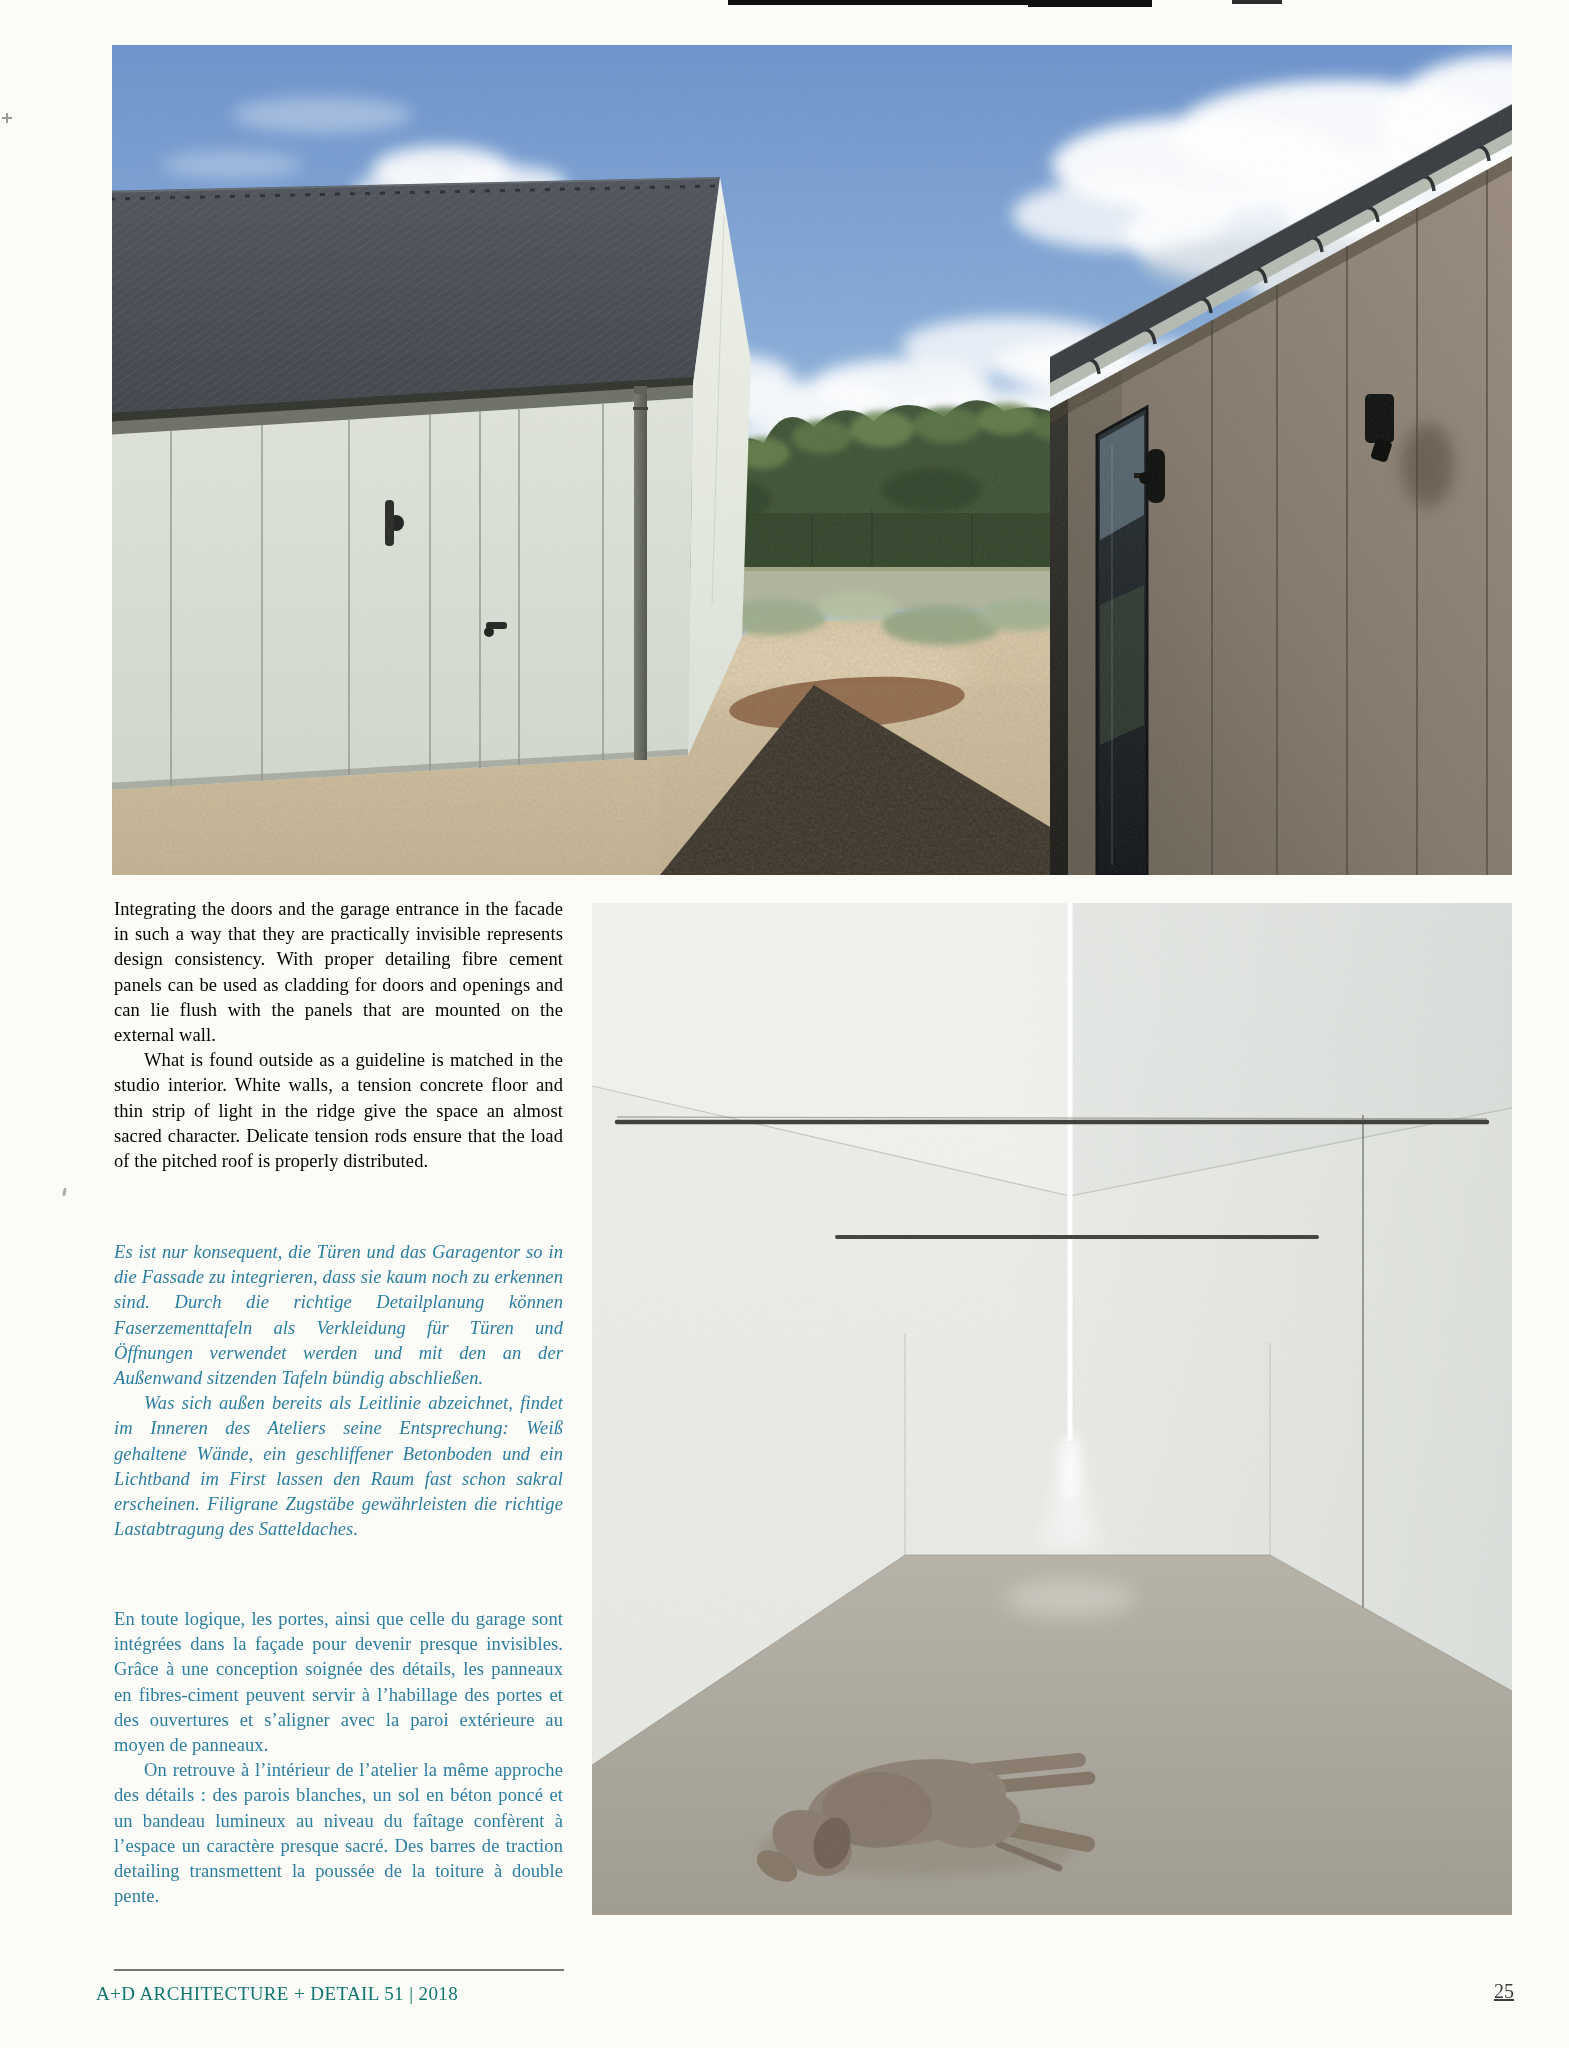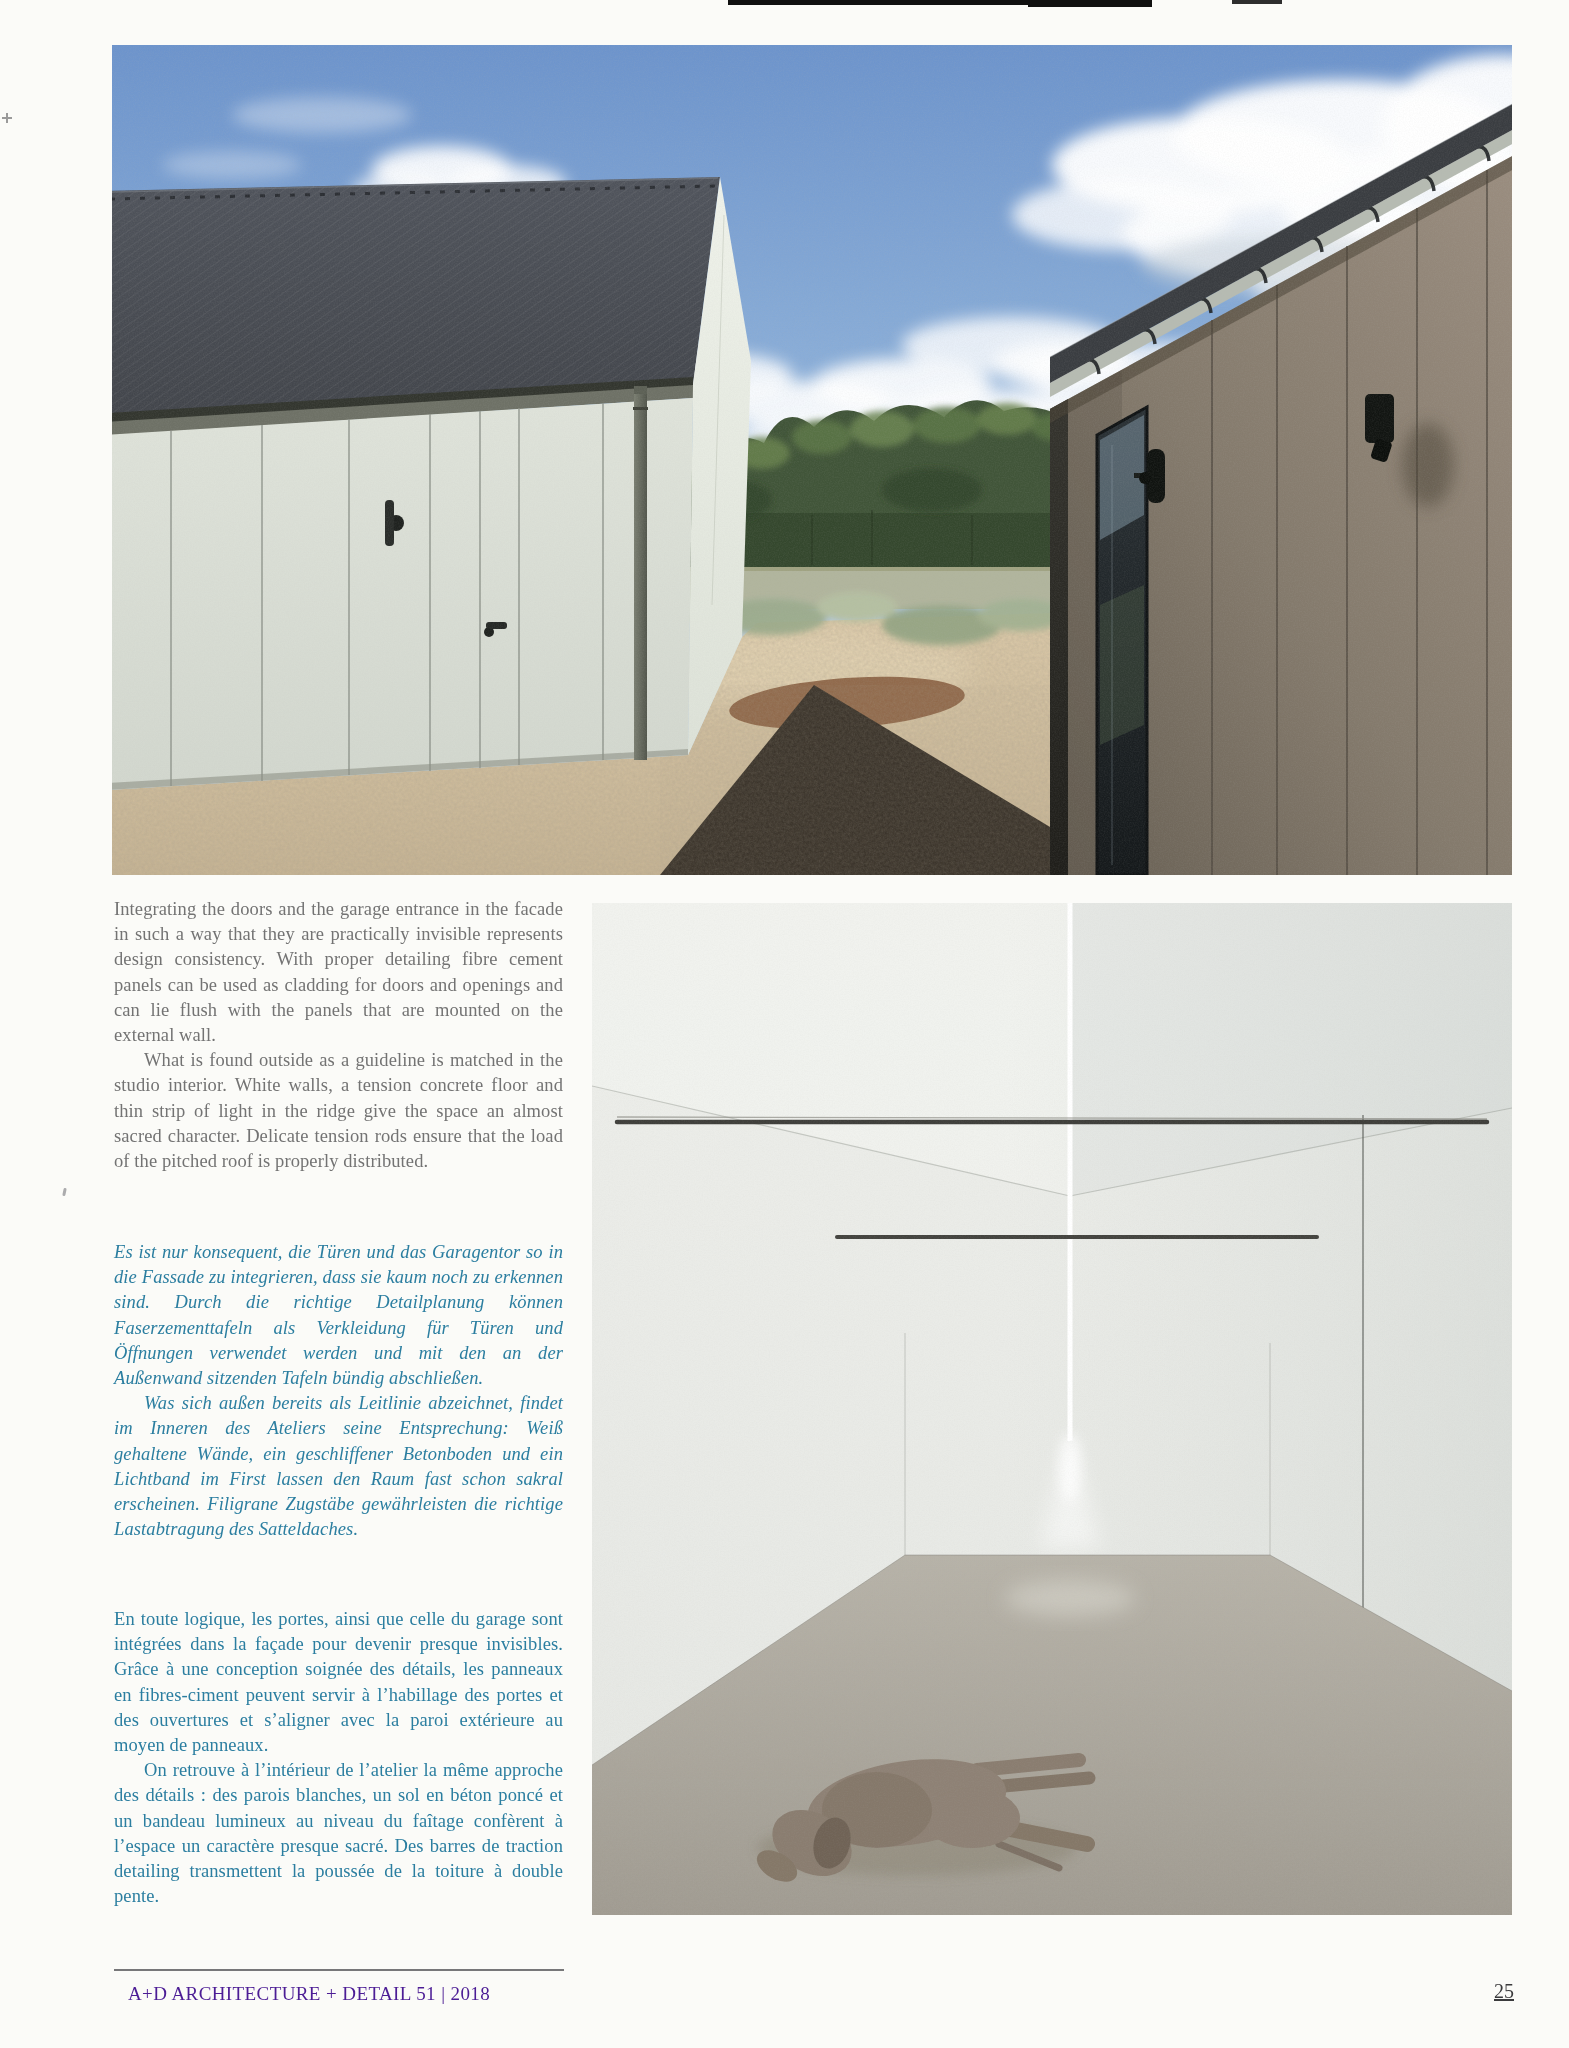--- a/index.html
+++ b/index.html
@@ -11,36 +11,36 @@
     font-family:"Liberation Serif","DejaVu Serif",serif;
   }
   figure{margin:0;padding:0;}
   .photo{position:absolute;overflow:hidden;}
   .photo svg{display:block;width:100%;height:100%;}
   .photo-exterior{left:112px;top:45px;width:1400px;height:830px;}
   .photo-interior{left:592px;top:903px;width:920px;height:1012px;}
   .textblock{
     position:absolute;left:114px;width:449px;
     font-size:18.5px;line-height:25.2px;
-    text-align:justify;color:#737373;
+    text-align:justify;color:#000000;
     letter-spacing:0.1px;
   }
   .textblock p{margin:0;}
   .textblock p.indent{text-indent:30px;}
   .translation{color:#2b7ea0;}
   .text-en{top:897px;}
   .text-de{top:1240px;font-style:italic;}
   .text-fr{top:1607px;}
   .footer-rule{
     position:absolute;left:114px;top:1969px;width:450px;height:1.5px;
     background:#5f5f63;opacity:.85;
   }
   .footer-line{
-    position:absolute;left:128px;top:1983px;
-    font-size:19px;letter-spacing:.4px;color:#4c1d95;
+    position:absolute;left:96px;top:1983px;
+    font-size:19px;letter-spacing:.4px;color:#0f766e;
   }
   .page-number{
     position:absolute;left:1464px;top:1980px;width:50px;
     text-align:right;font-size:20px;color:#3a3a3c;text-decoration:underline;
   }
   
   .scanbar{position:absolute;background:#101010;}
   .scanbar.b1{left:728px;top:0;width:302px;height:5px;}
   .scanbar.b2{left:1028px;top:0;width:124px;height:7px;}
   .scanbar.b3{left:1232px;top:0;width:50px;height:4px;background:#2e2e2e;}

